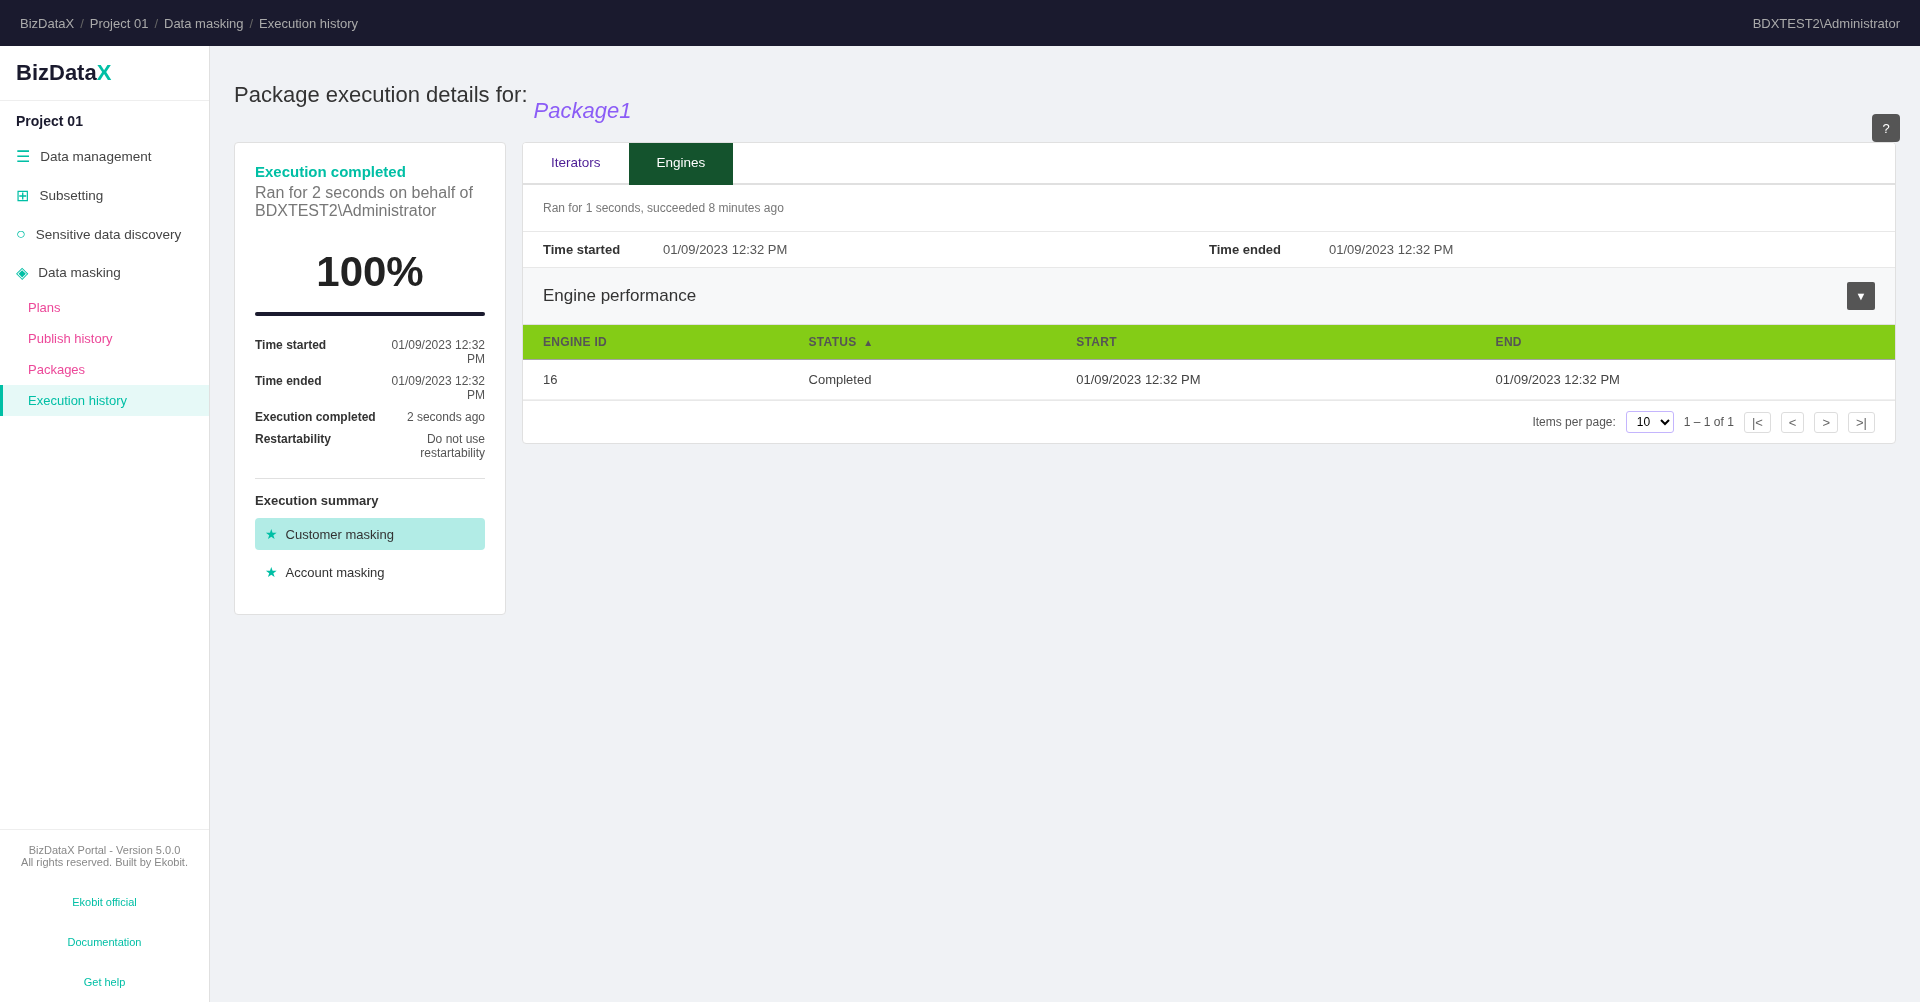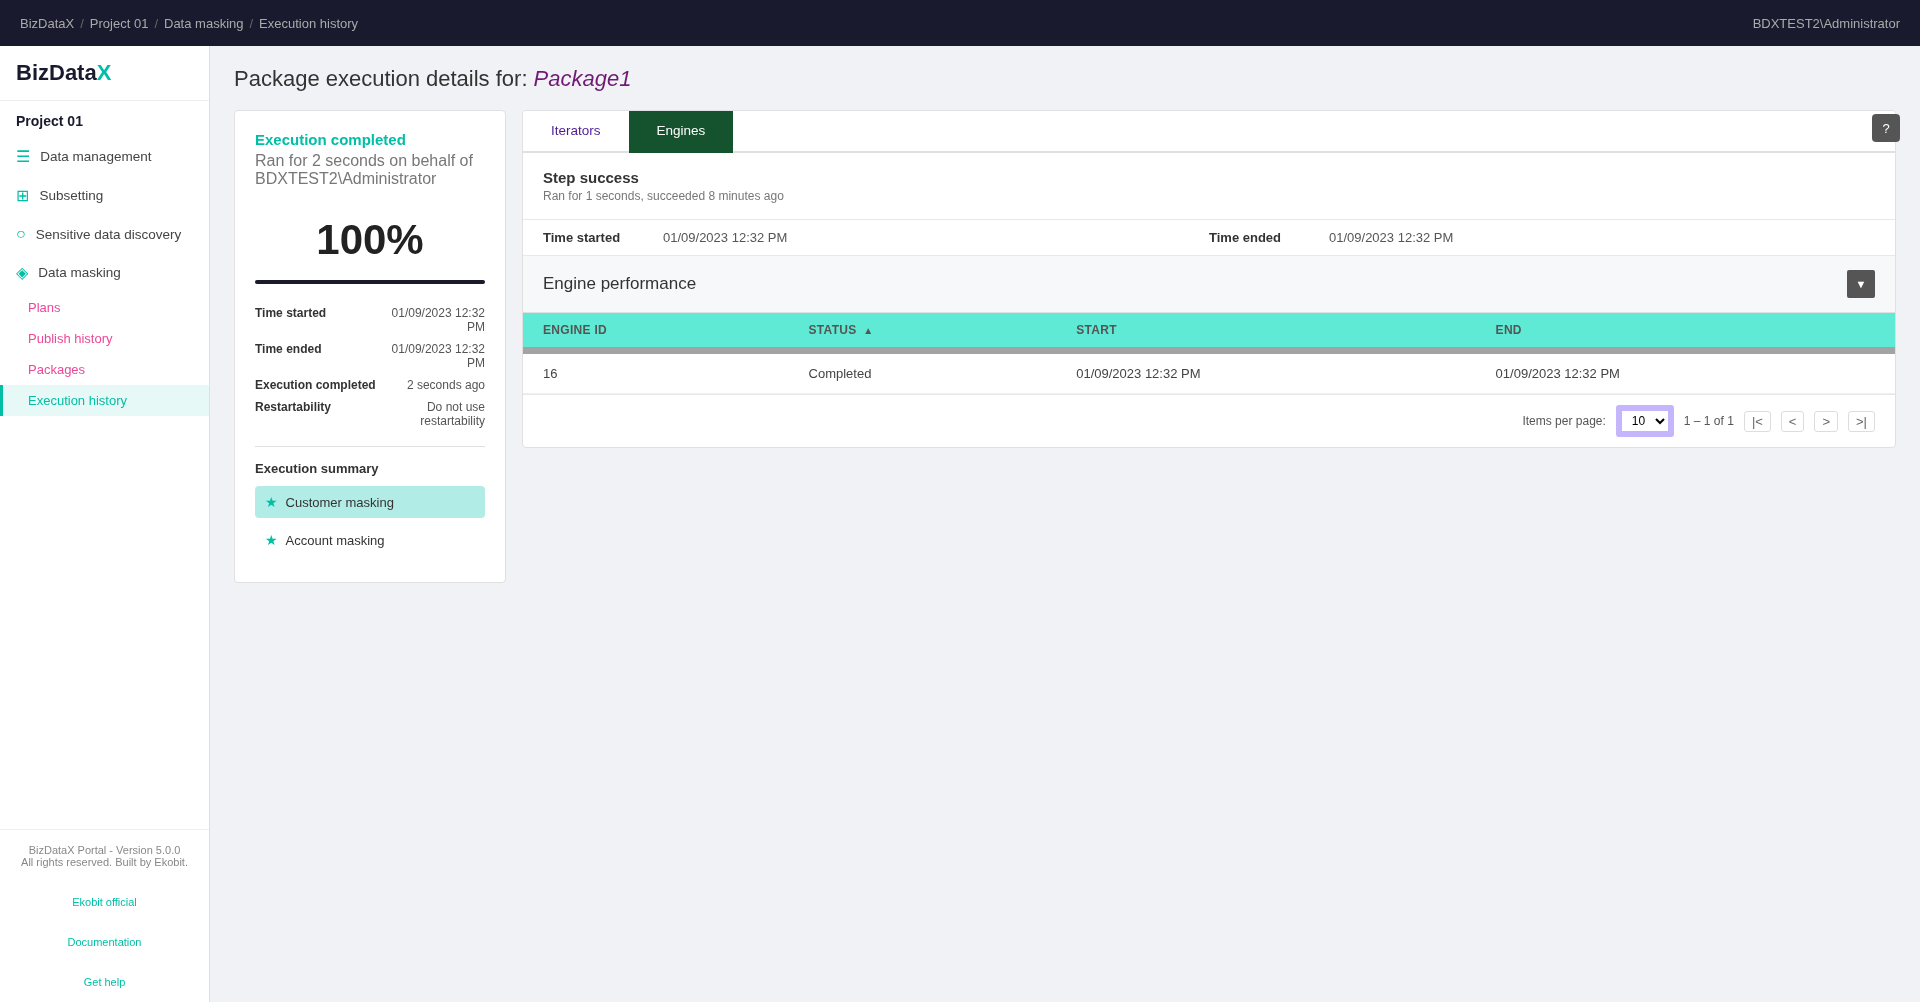--- a/index.html
+++ b/index.html
@@ -103,22 +103,23 @@
       font-size: 22px;
       font-weight: 400;
       color: #333;
       margin-bottom: 18px;
       display: flex;
       align-items: center;
       gap: 6px;
     }
     .page-title .italic-green {
       font-style: italic;
-      color: #701a75;
+      color: #8b5cf6;
       font-weight: 400;
+      margin-top: 32px;
     }
 
     
     .content-row {
       display: flex;
       gap: 16px;
       align-items: flex-start;
     }
 
     
@@ -294,22 +295,22 @@
       font-size: 11px;
       cursor: pointer;
       border-radius: 2px;
     }
     .engine-table {
       width: 100%;
       border-collapse: collapse;
       font-size: 13px;
     }
     .engine-table thead tr {
-      background: #5eead4;
-      border-bottom: 7px solid #a3a3a3;
+      background: #84cc16;
+      border-bottom: 1px solid #a3a3a3;
     }
     .engine-table thead th {
       padding: 10px 20px;
       text-align: left;
       font-size: 12px;
       font-weight: 600;
       color: #555;
       letter-spacing: 0.3px;
     }
     .engine-table tbody tr {
@@ -328,21 +329,21 @@
       align-items: center;
       justify-content: flex-end;
       padding: 10px 20px;
       font-size: 12px;
       color: #555;
       gap: 10px;
       border-top: 1px solid #e8e8e8;
     }
     .pagination-label { color: #555; }
     .items-per-page {
-      border: 6px solid #c4b5fd;
+      border: 1px solid #c4b5fd;
       border-radius: 3px;
       padding: 2px 6px;
       font-size: 12px;
       background: #fff;
     }
     .page-nav-btn {
       background: none;
       border: 1px solid #ddd;
       border-radius: 3px;
       padding: 2px 7px;
@@ -475,21 +476,20 @@
       </div>
 
       <div class="right-panel">
 
         <div class="tabs-bar">
           <div class="tab">Iterators</div>
           <div class="tab active">Engines</div>
         </div>
 
         <div class="step-section">
-          <div class="step-title">Step success</div>
           <div class="step-sub">Ran for 1 seconds, succeeded 8 minutes ago</div>
         </div>
 
         <div class="time-row">
           <span class="time-label">Time started</span>
           <span class="time-value">01/09/2023 12:32 PM</span>
           <span class="time-label">Time ended</span>
           <span class="time-value">01/09/2023 12:32 PM</span>
         </div>
 

